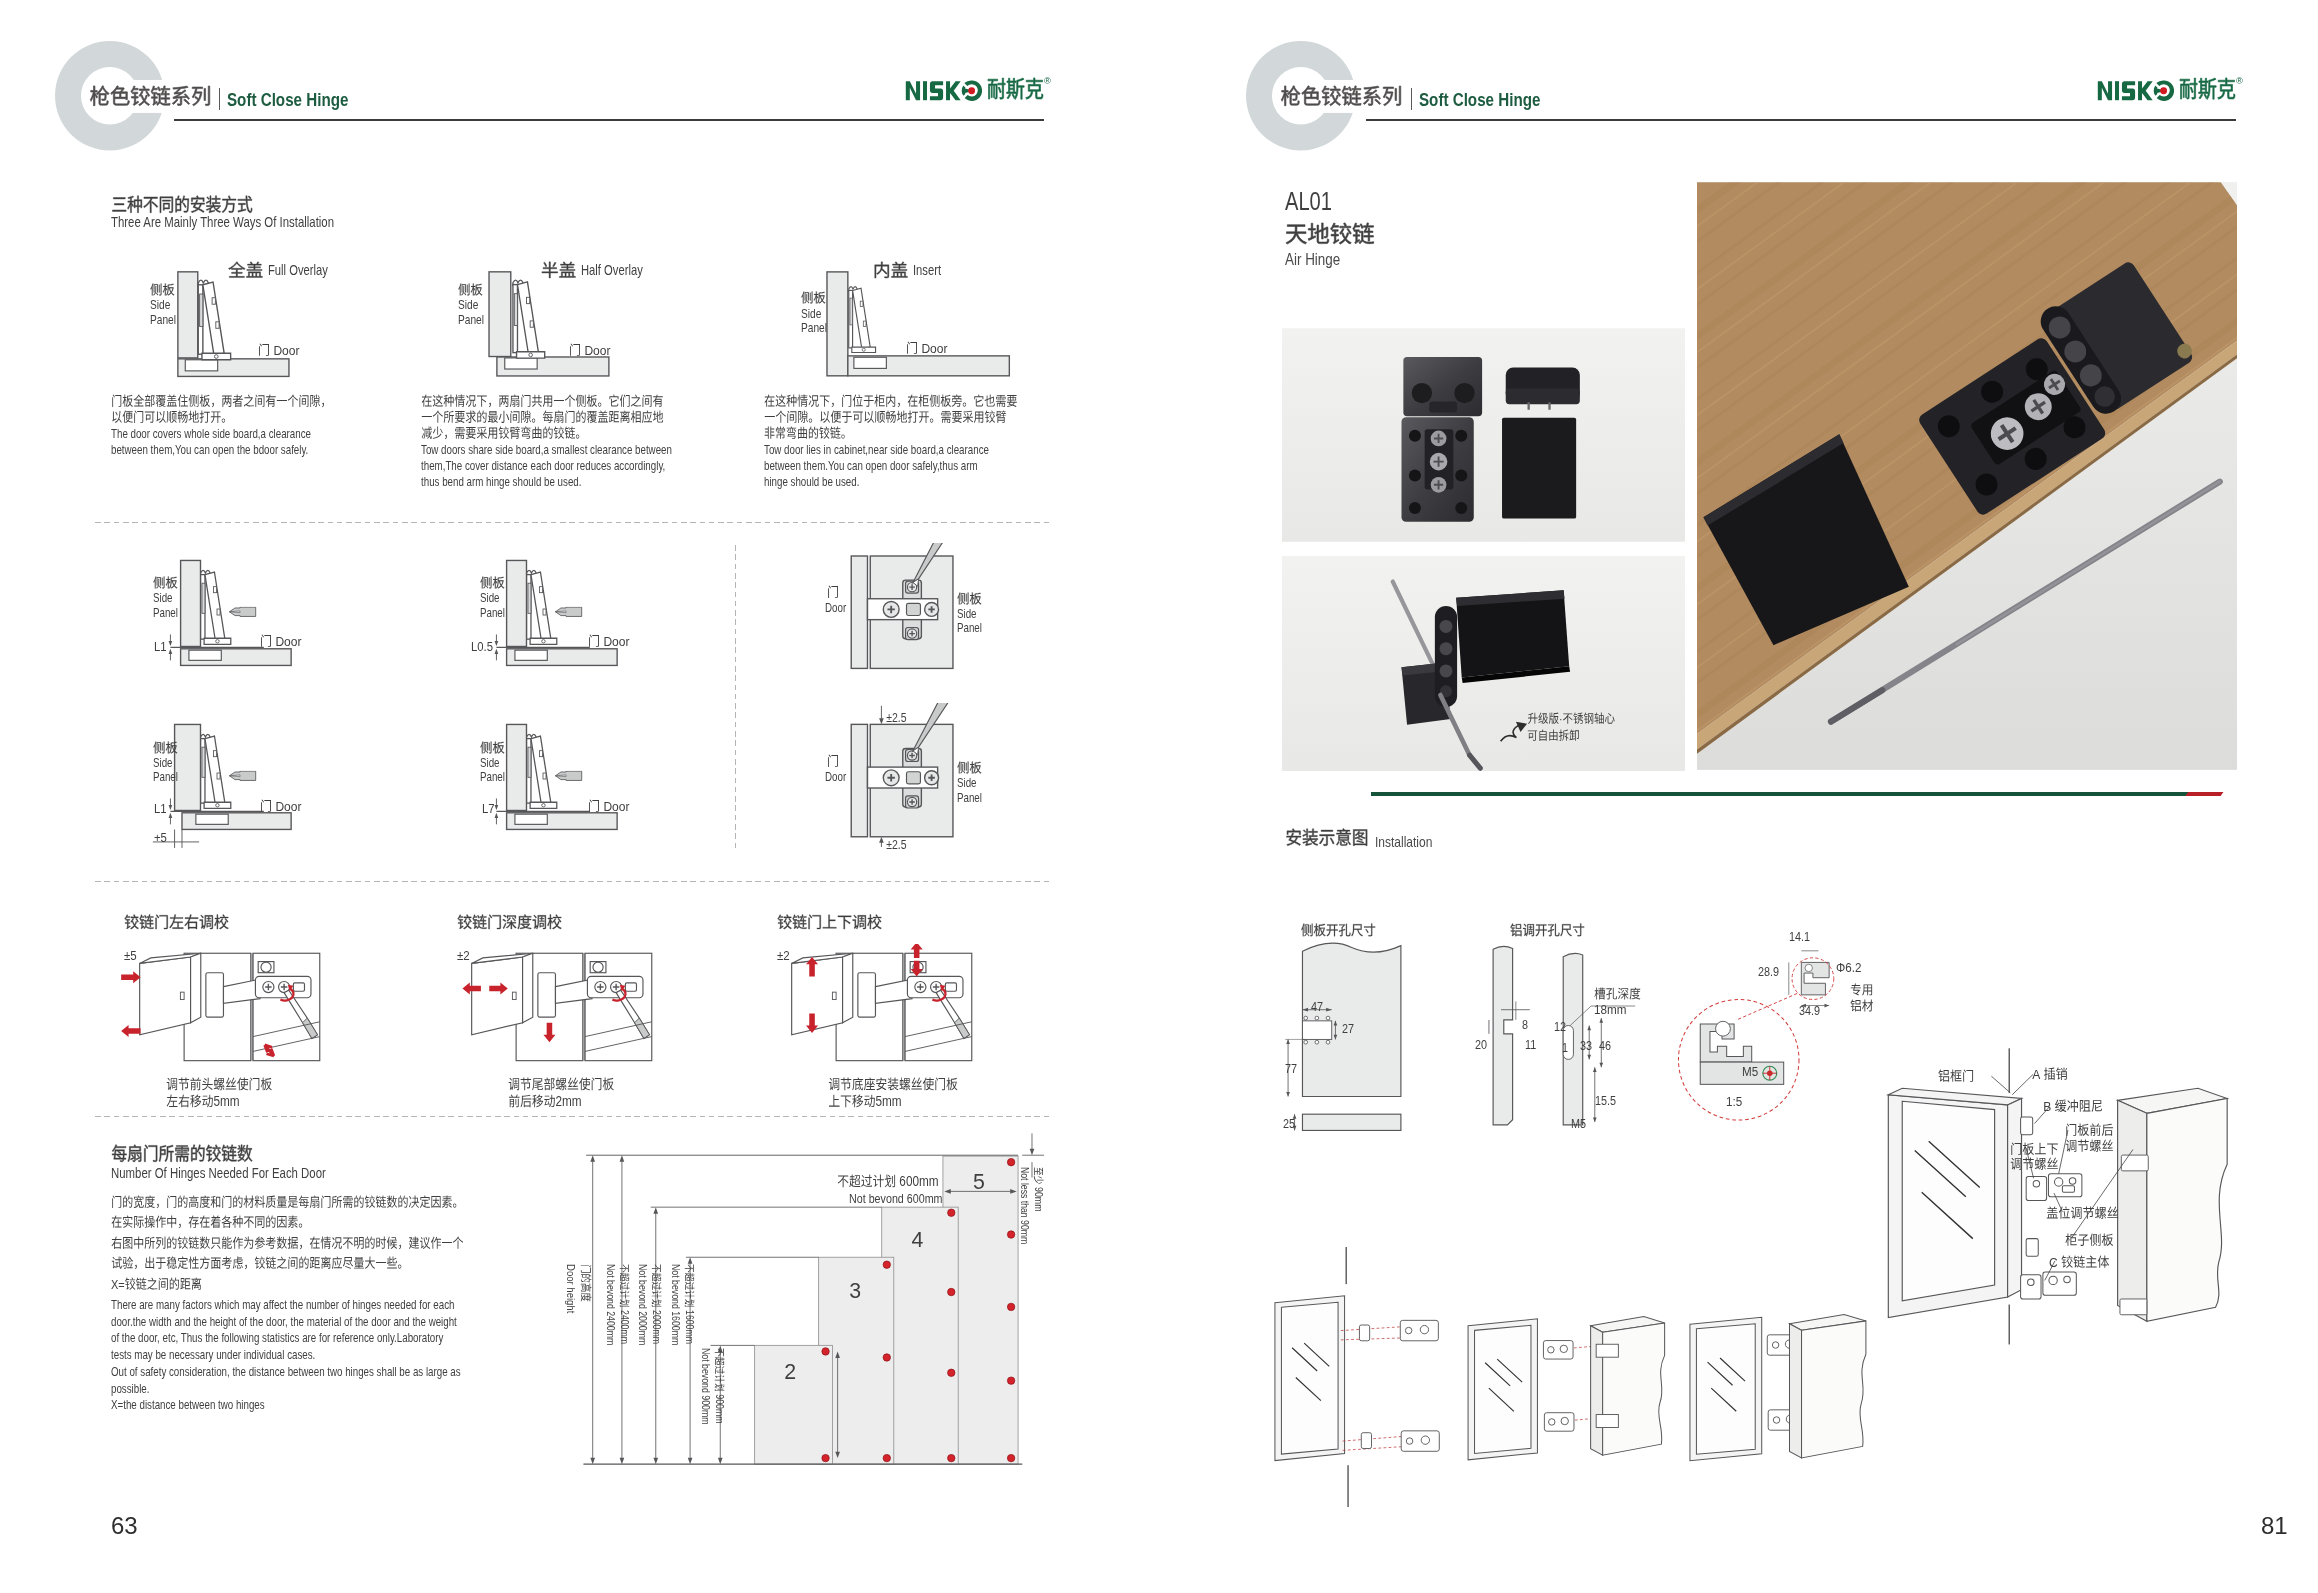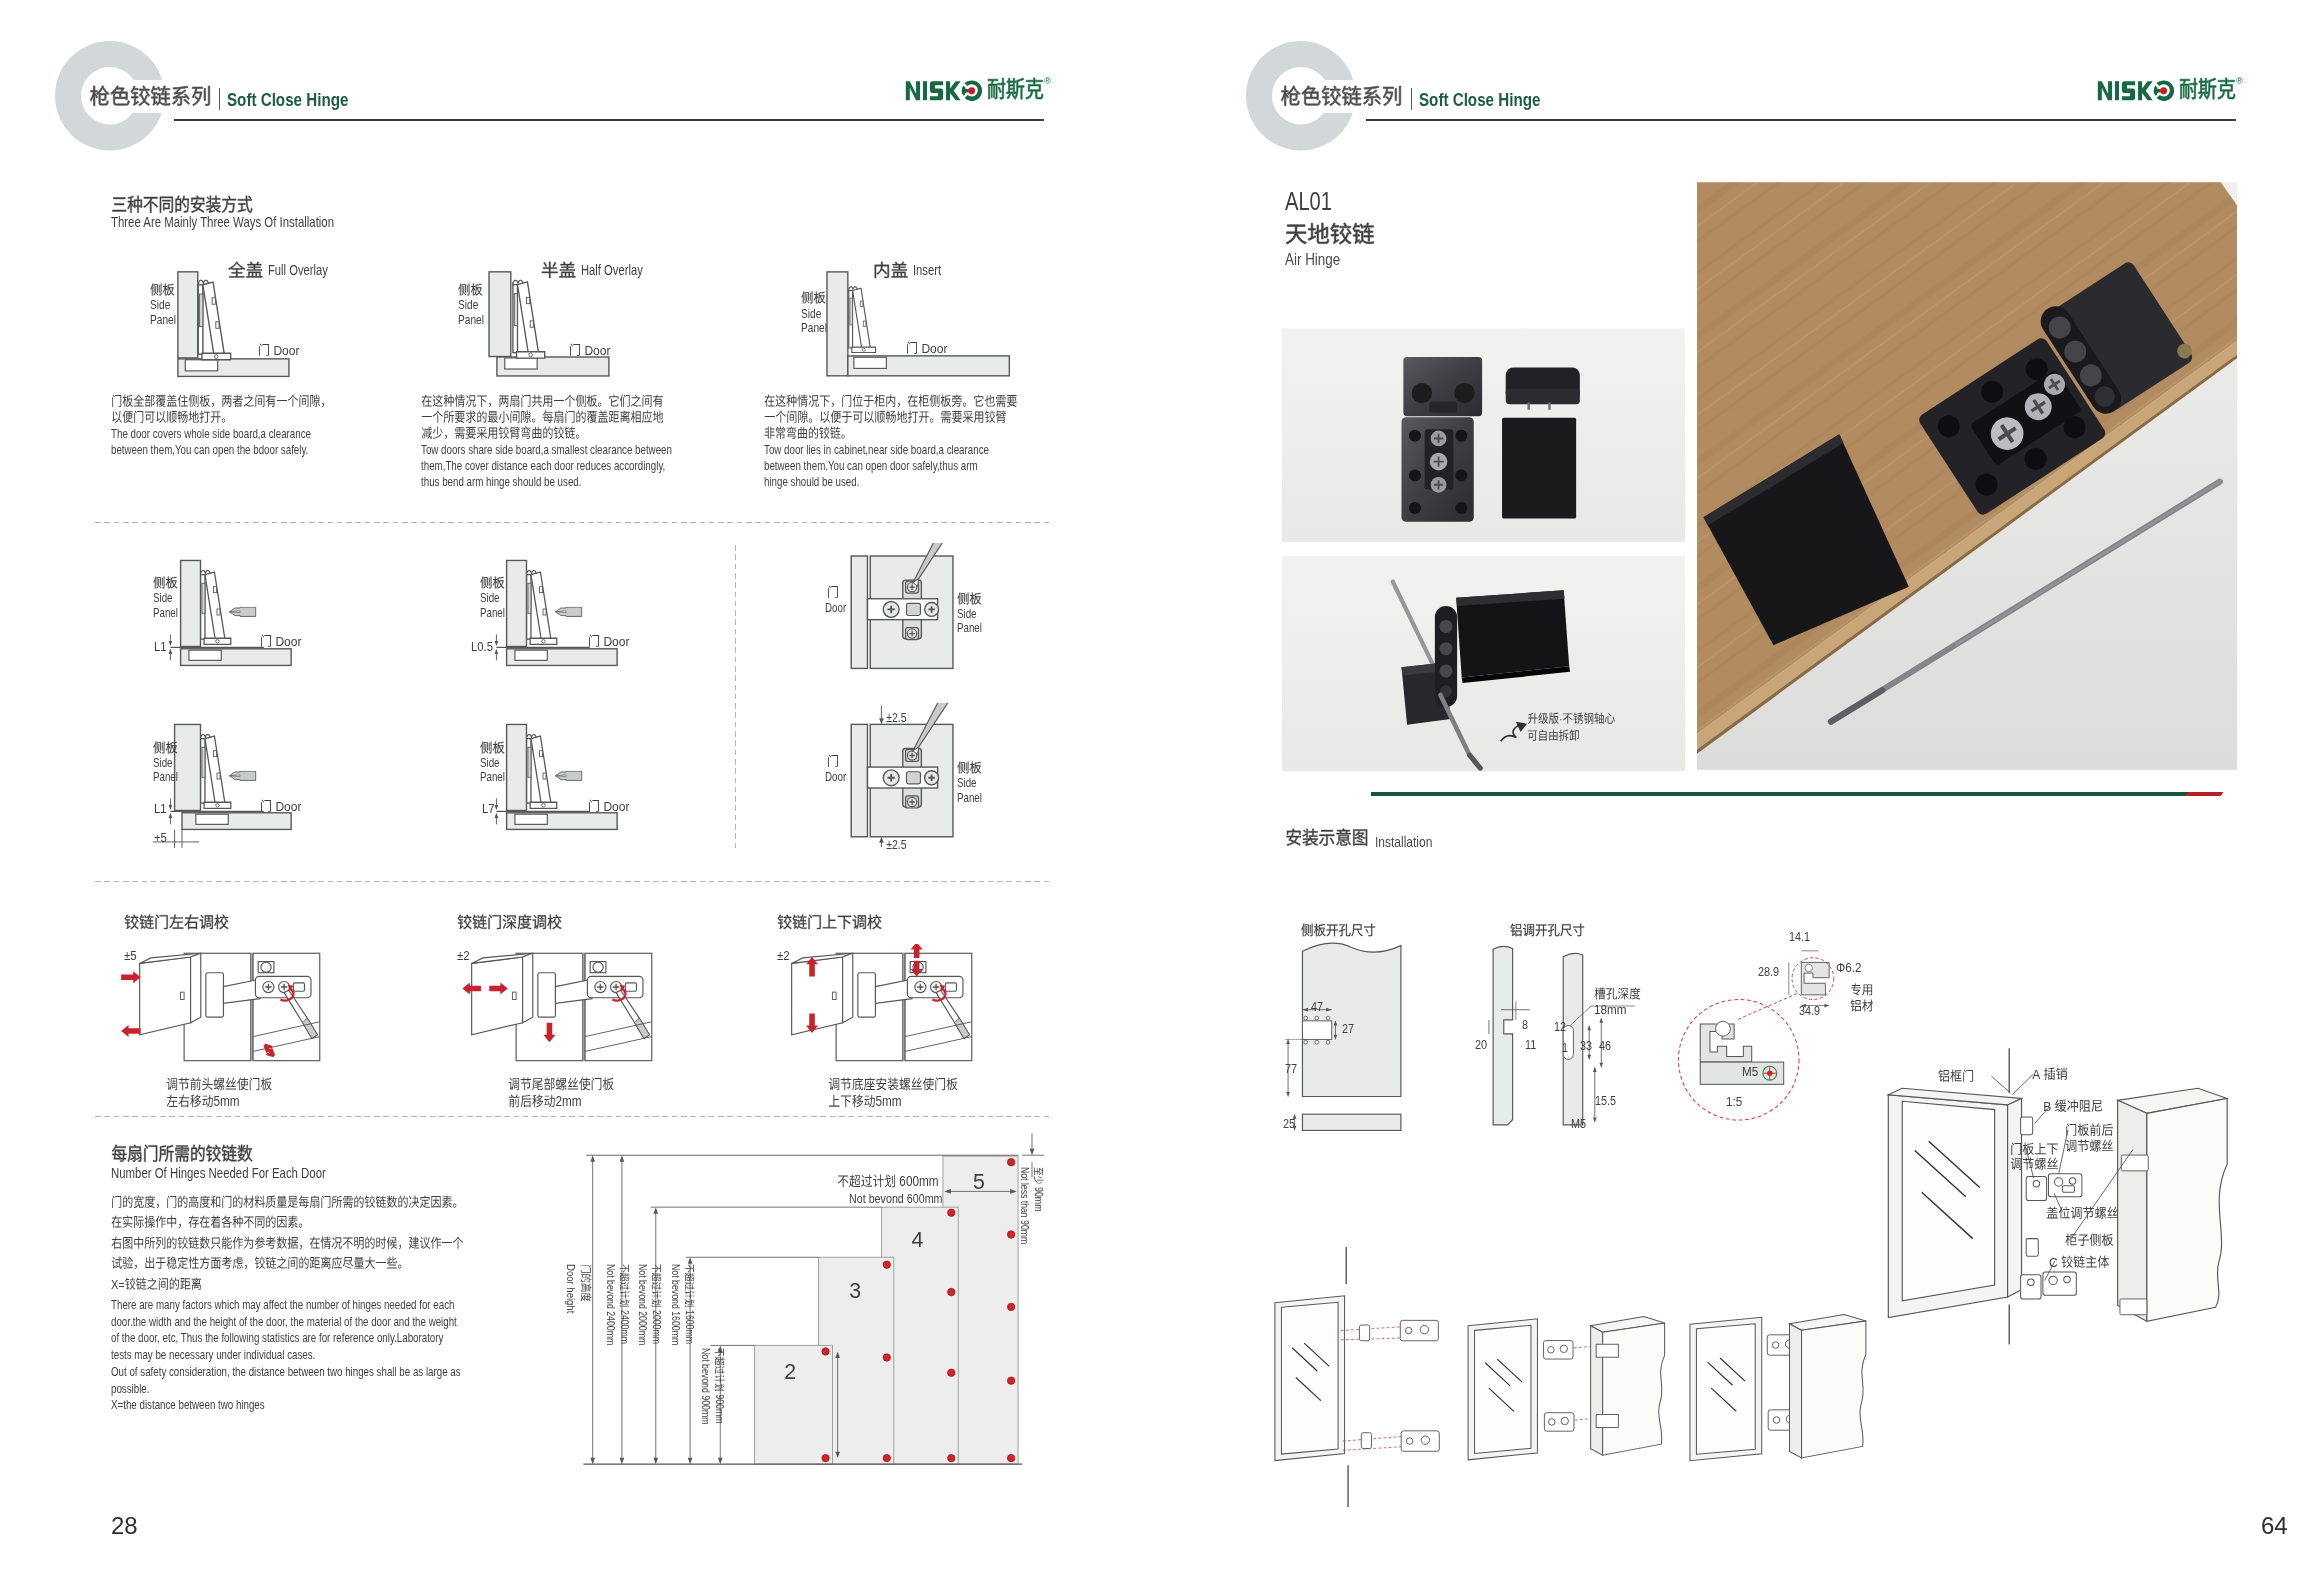--- a/index.html
+++ b/index.html
@@ -1248,21 +1248,21 @@
           <use href="#g5c11" x="1000"></use>
           <text x="2278" y="0" font-family="Liberation Sans,sans-serif" font-size="1000" stroke="none" letter-spacing="0">90mm</text>
         </g>
       </svg>
       <svg class="abs" style="left:0px;top:0px;position:static;display:block;" width="96" height="14" viewBox="0 0 208 30">
         <g fill="#3f3f3f" transform="translate(0,20.2) scale(0.02300)">
           <text x="0" y="0" font-family="Liberation Sans,sans-serif" font-size="1000" stroke="none" letter-spacing="0">Not less than 90mm</text>
         </g>
       </svg>
     </div>
-    <div class="abs lat" style="left:111px;top:1512px;font-size:24px;color:#2e2e2e;font-weight:400;">28</div>
+    <div class="abs lat" style="left:111px;top:1512px;font-size:24px;color:#2e2e2e;font-weight:400;">63</div>
     <svg class="abs" style="left:1246px;top:41px" width="116" height="116" viewBox="0 0 250 250">
       <path d="M118 0 a118 118 0 1 0 0 236 a118 118 0 1 0 0 -236 Z M118 56 a62 62 0 1 1 0 124 a62 62 0 1 1 0 -124 Z" fill="#d2d8da" fill-rule="evenodd"></path>
       <rect x="71" y="84" width="179" height="71" fill="#fff"></rect>
     </svg>
     <svg class="abs" style="left:1280px;top:85px;transform:scaleX(0.94);transform-origin:0 0;" width="134" height="28" viewBox="0 0 289 61">
       <g fill="#4e4c4c" stroke="#4e4c4c" stroke-width="30" transform="translate(0,41.4) scale(0.04700)">
         <use href="#g67aa" x="0"></use>
         <use href="#g8272" x="1000"></use>
         <use href="#g94f0" x="2000"></use>
         <use href="#g94fe" x="3000"></use>
@@ -1876,14 +1876,14 @@
         <rect x="184" y="250" width="70" height="44" rx="5"></rect>
         <circle cx="202" cy="272" r="7"></circle>
         <circle cx="232" cy="270" r="9"></circle>
       </g>
       <g stroke="#57575a" stroke-width="2.2" fill="#f6f6f5" transform="translate(230,44)">
         <path d="M0 20 L118 0 L165 14 L26 34 Z"></path>
         <path d="M0 20 L26 34 L26 310 L0 296 Z" fill="#ededec"></path>
         <path d="M26 34 L165 14 L165 86 C 145 130 168 155 155 192 C 145 223 163 248 158 285 L26 310 Z" fill="#fbfbfa"></path>
       </g>
     </svg>
-    <div class="abs lat" style="left:2261px;top:1512px;font-size:24px;color:#2e2e2e;font-weight:400;">64</div>
+    <div class="abs lat" style="left:2261px;top:1512px;font-size:24px;color:#2e2e2e;font-weight:400;">81</div>
 </div>
 
 </body></html>

